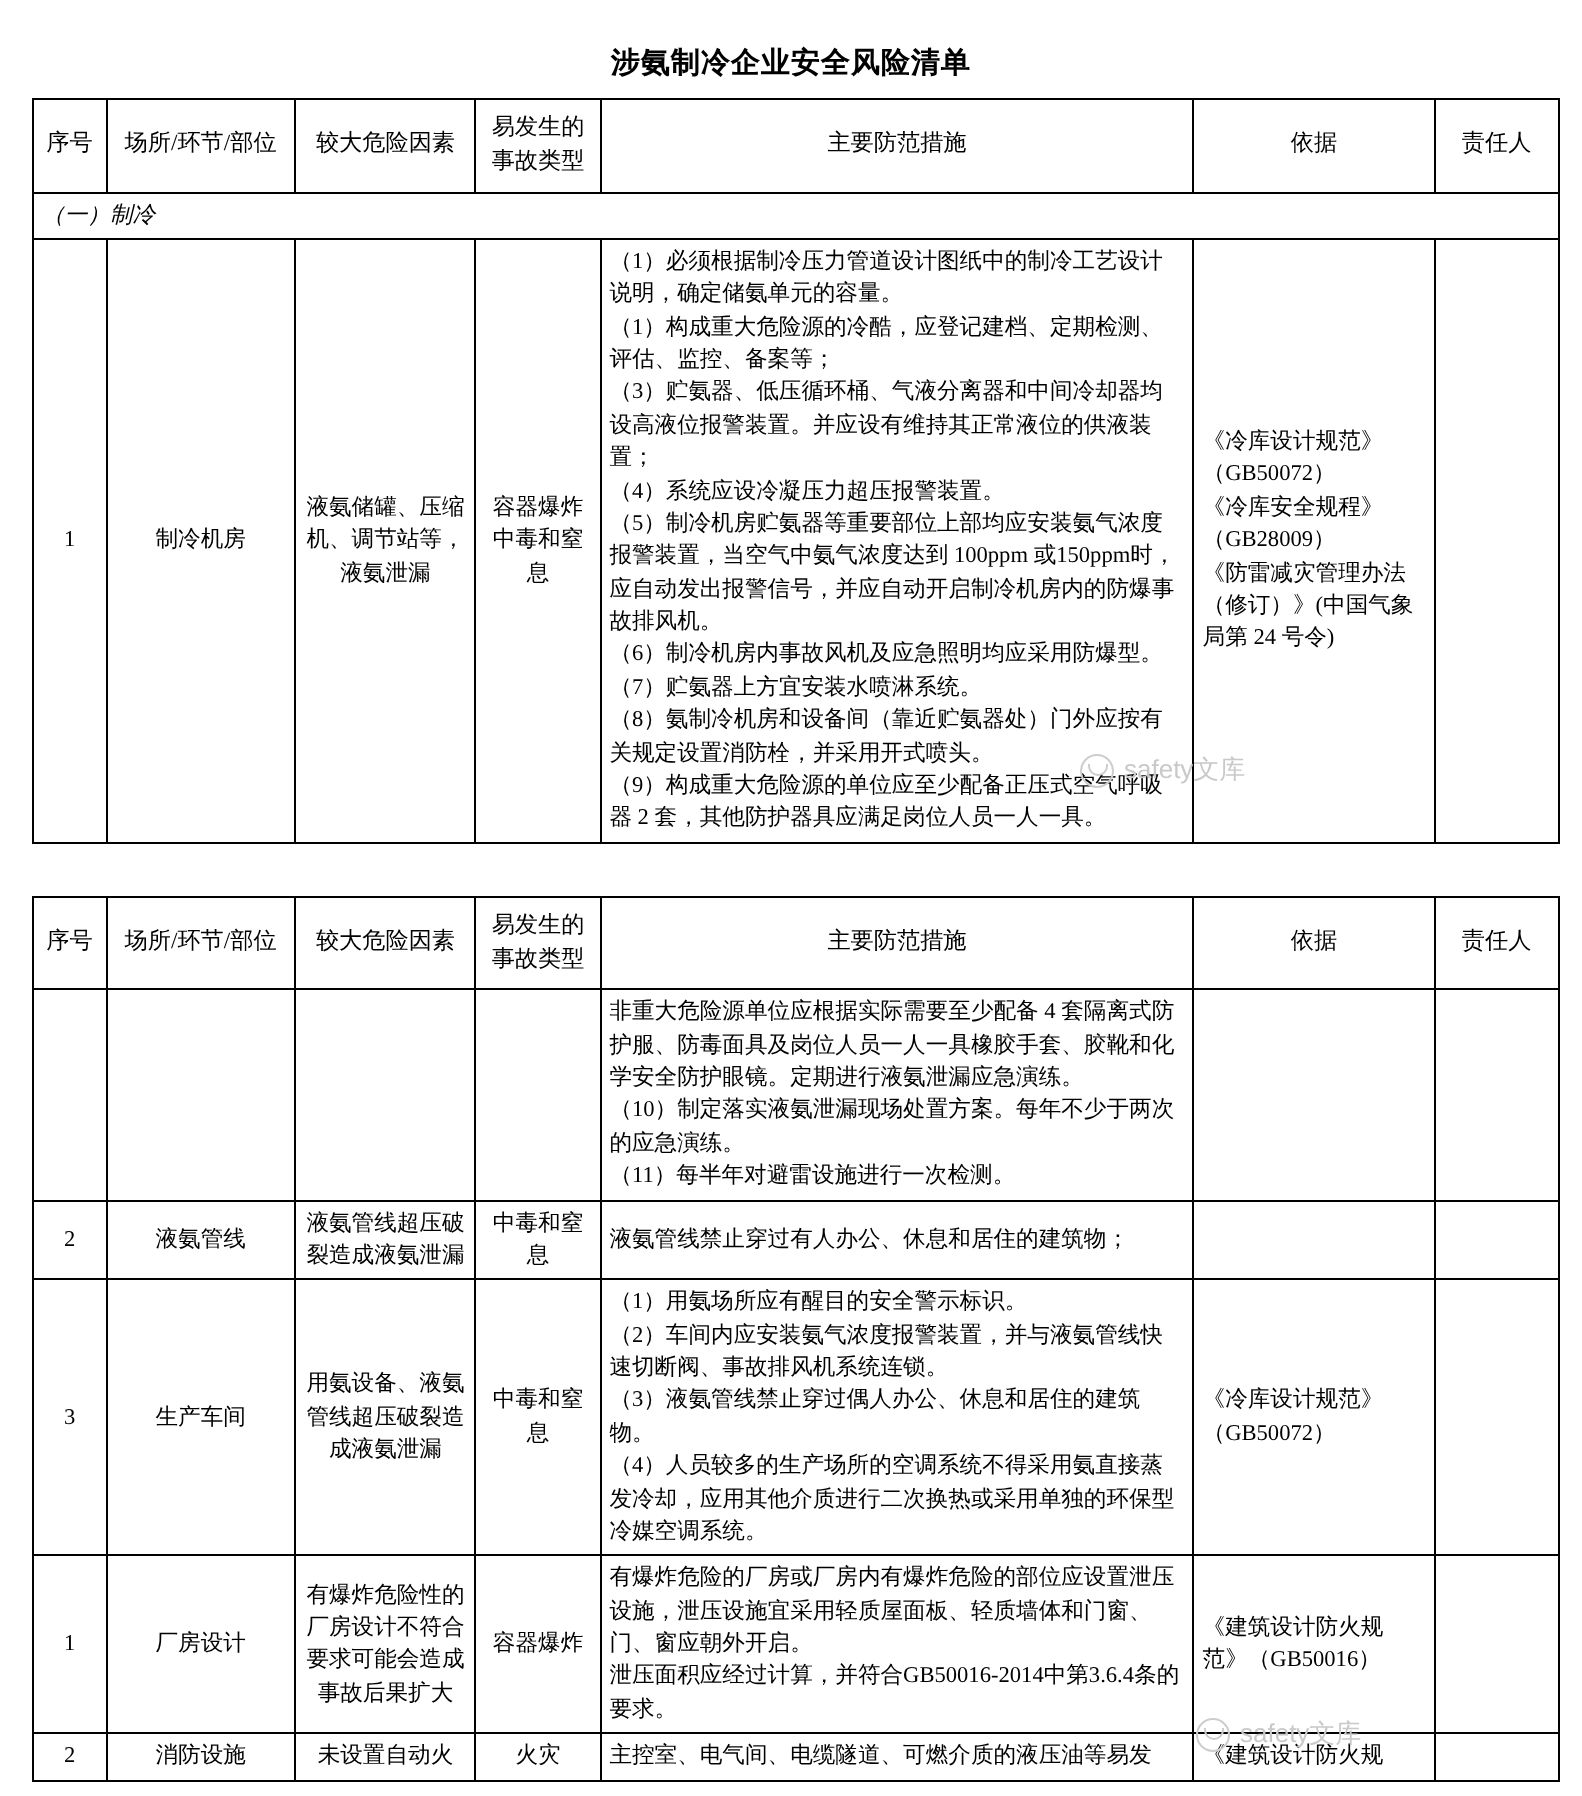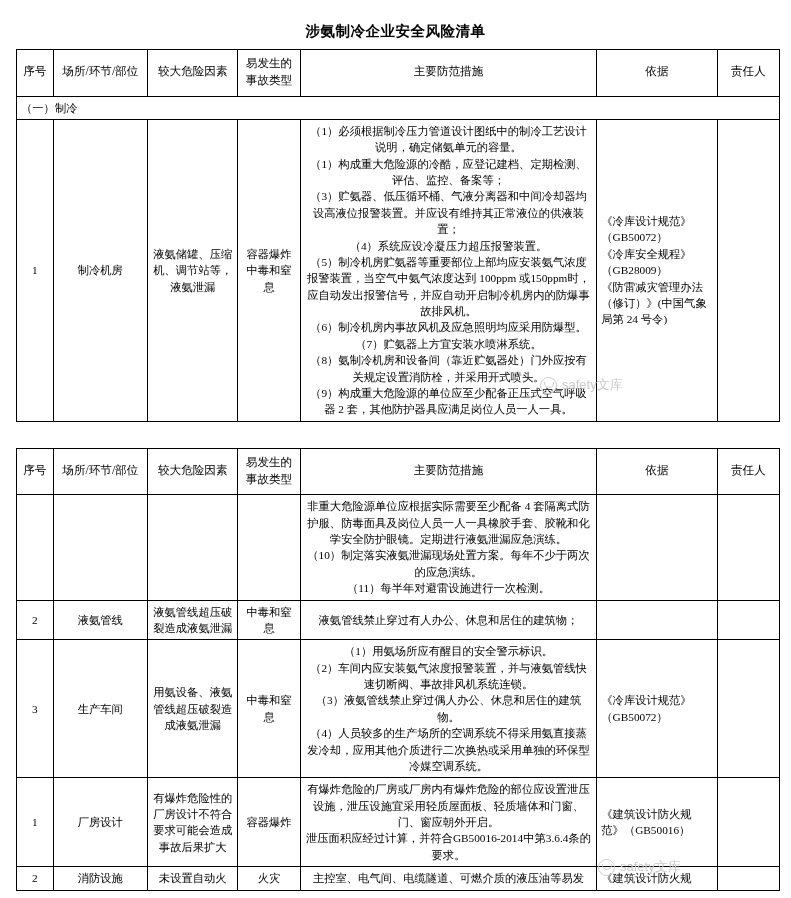--- a/index.html
+++ b/index.html
@@ -56,28 +56,28 @@
   col.c5 { width: 112px; }
   col.c6 { width: 58px; }
 
   td.center { text-align: center; }
   td.body   { text-align: left; }
   td.dep    { text-align: left; padding-left: 5px; }
   td.sec {
     text-align: left;
     padding: 3px 6px;
     font-size: 11.5px;
+    font-style: italic;
   }
   .p { margin: 0 0 0 0; text-indent: 0; }
   .p + .p { margin-top: 0px; }
   .measures p {
     margin: 0;
     text-indent: 0em;
     padding-left: 0;
-    text-align: center;
   }
 
   .spacer {
     height: 26px;
   }
 
   
   .watermark {
     position: absolute;
     display: flex;

